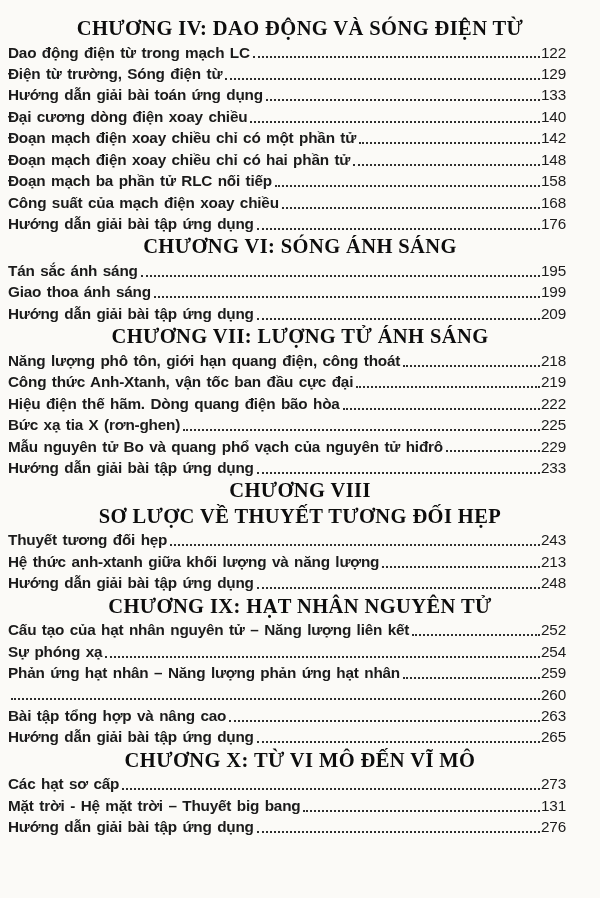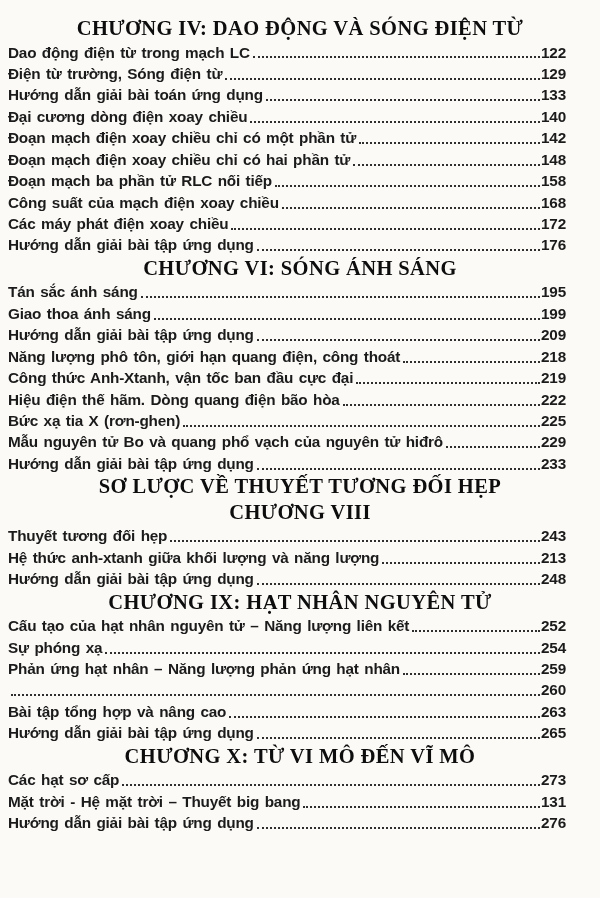--- a/index.html
+++ b/index.html
@@ -51,21 +51,21 @@
   }
   .entry .dots {
     flex: 1 1 auto;
     align-self: flex-end;
     border-bottom: 2px dotted #2e2e2e;
     margin: 0 1px 4.5px 3px;
     min-width: 8px;
   }
   .entry .pagenum {
     white-space: nowrap;
-    font-weight: 700;
+    font-weight: 400;
     font-size: 15.3px;
     letter-spacing: -0.2px;
   }
 </style>
 </head>
 <body>
 
 <div class="page">
   <div class="toc" id="toc">
       <div class="chapter-title">CHƯƠNG IV: DAO ĐỘNG VÀ SÓNG ĐIỆN TỪ</div>
@@ -103,45 +103,41 @@
         <span class="label">Đoạn mạch ba phần tử RLC nối tiếp</span>
         <span class="dots"></span>
         <span class="pagenum">158</span>
       </div>
       <div class="entry">
         <span class="label">Công suất của mạch điện xoay chiều</span>
         <span class="dots"></span>
         <span class="pagenum">168</span>
       </div>
       <div class="entry">
-        <span class="label">Các máy phát điện xoay chiều</span>
-        <span class="dots"></span>
-        <span class="pagenum">172</span>
-      </div>
-      <div class="entry">
         <span class="label">Hướng dẫn giải bài tập ứng dụng</span>
         <span class="dots"></span>
         <span class="pagenum">176</span>
       </div>
       <div class="chapter-title">CHƯƠNG VI: SÓNG ÁNH SÁNG</div>
       <div class="entry">
         <span class="label">Tán sắc ánh sáng</span>
         <span class="dots"></span>
         <span class="pagenum">195</span>
       </div>
       <div class="entry">
         <span class="label">Giao thoa ánh sáng</span>
         <span class="dots"></span>
         <span class="pagenum">199</span>
       </div>
       <div class="entry">
         <span class="label">Hướng dẫn giải bài tập ứng dụng</span>
         <span class="dots"></span>
         <span class="pagenum">209</span>
       </div>
+      <div class="chapter-title">CHƯƠNG VII: LƯỢNG TỬ ÁNH SÁNG</div>
       <div class="entry">
         <span class="label">Năng lượng phô tôn, giới hạn quang điện, công thoát</span>
         <span class="dots"></span>
         <span class="pagenum">218</span>
       </div>
       <div class="entry">
         <span class="label">Công thức Anh-Xtanh, vận tốc ban đầu cực đại</span>
         <span class="dots"></span>
         <span class="pagenum">219</span>
       </div>
@@ -158,22 +154,22 @@
       <div class="entry">
         <span class="label">Mẫu nguyên tử Bo và quang phổ vạch của nguyên tử hiđrô</span>
         <span class="dots"></span>
         <span class="pagenum">229</span>
       </div>
       <div class="entry">
         <span class="label">Hướng dẫn giải bài tập ứng dụng</span>
         <span class="dots"></span>
         <span class="pagenum">233</span>
       </div>
+      <div class="chapter-title">CHƯƠNG VIII</div>
       <div class="chapter-title">SƠ LƯỢC VỀ THUYẾT TƯƠNG ĐỐI HẸP</div>
-      <div class="chapter-title">CHƯƠNG VIII</div>
       <div class="entry">
         <span class="label">Thuyết tương đối hẹp</span>
         <span class="dots"></span>
         <span class="pagenum">243</span>
       </div>
       <div class="entry">
         <span class="label">Hệ thức anh-xtanh giữa khối lượng và năng lượng</span>
         <span class="dots"></span>
         <span class="pagenum">213</span>
       </div>

